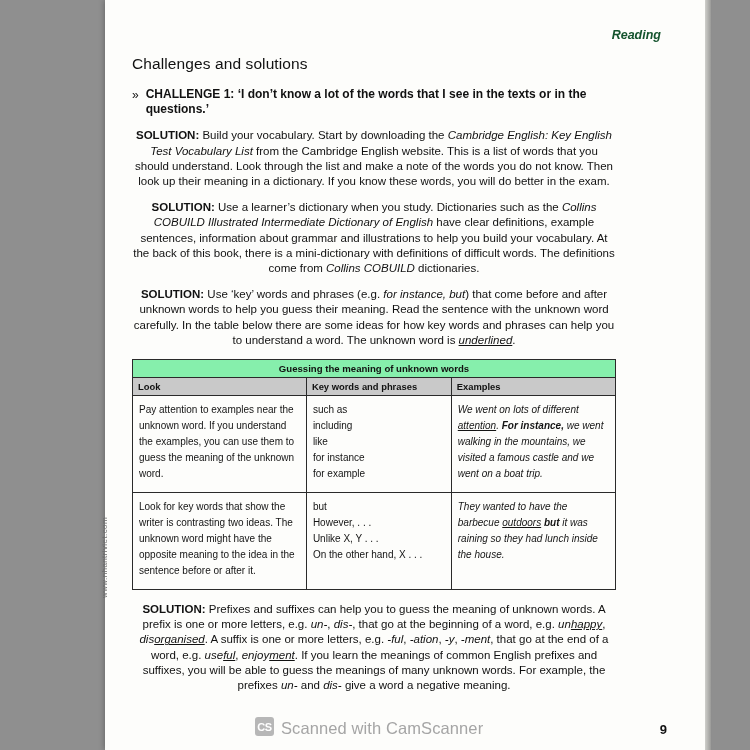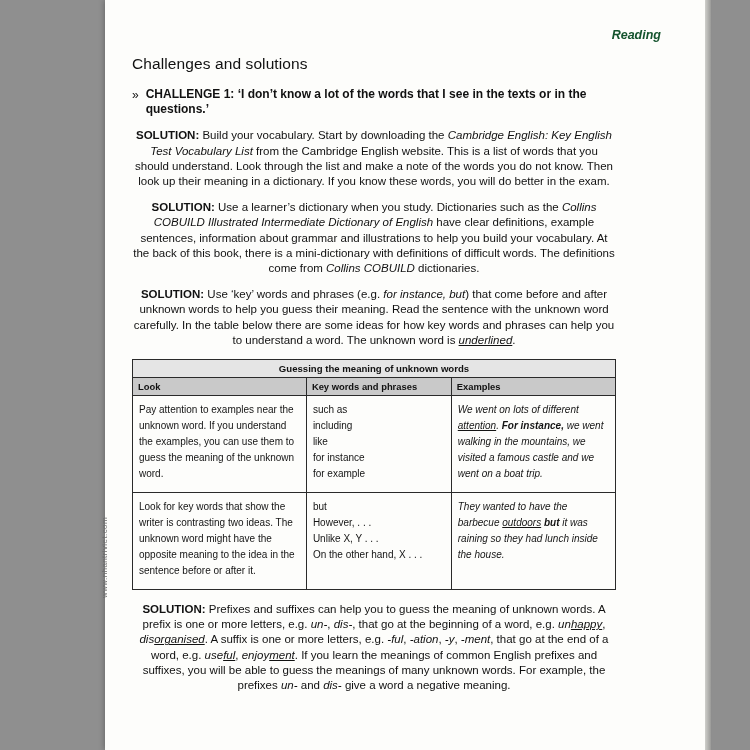--- a/index.html
+++ b/index.html
@@ -61,21 +61,21 @@
     font-size:11.5px;line-height:15.2px;margin:0 0 11px 0;text-align:center;color:#111;
   }
   p.para b{font-weight:bold;}
   p.para i{font-style:italic;}
   .u{text-decoration:underline;font-style:italic;}
   table.gtable{
     border-collapse:collapse;width:100%;margin:4px 0 12px 0;
     border:1px solid #2a2a2a;
   }
   table.gtable th.caption{
-    background:#e5e5e5;
+    background:#86efac;
     font-size:9.6px;font-weight:bold;text-align:center;padding:3px 0 3px 0;
     border-bottom:1px solid #2a2a2a;color:#111;
   }
   table.gtable th.colhead{
     background:#c9c9c9;
     font-size:9.4px;font-weight:bold;text-align:left;padding:3px 5px;
     border:1px solid #2a2a2a;color:#111;
   }
   table.gtable td{
     vertical-align:top;padding:6px 6px 10px 6px;
@@ -166,16 +166,21 @@
     </tbody>
       </table>
 
     <p class="para">
       <b>SOLUTION:</b>
       <span> Prefixes and suffixes can help you to guess the meaning of unknown words. A prefix is one or more letters, e.g. <i>un-</i>, <i>dis-</i>, that go at the beginning of a word, e.g. <i>un<span class="u">happy</span></i>, <i>dis<span class="u">organised</span></i>. A suffix is one or more letters, e.g. <i>-ful</i>, <i>-ation</i>, <i>-y</i>, <i>-ment</i>, that go at the end of a word, e.g. <i>use<span class="u">ful</span></i>, <i>enjoy<span class="u">ment</span></i>. If you learn the meanings of common English prefixes and suffixes, you will be able to guess the meanings of many unknown words. For example, the prefixes <i>un-</i> and <i>dis-</i> give a word a negative meaning.</span>
     </p>
 
   </div>
 
+  <div class="footer-bar">
+    <div class="cs-badge">CS</div>
+    <div class="cs-text">Scanned with CamScanner</div>
+    <div class="page-number">9</div>
+  </div>
 
 </div>
 
 <div class="spine"></div>
 
 </body></html>

